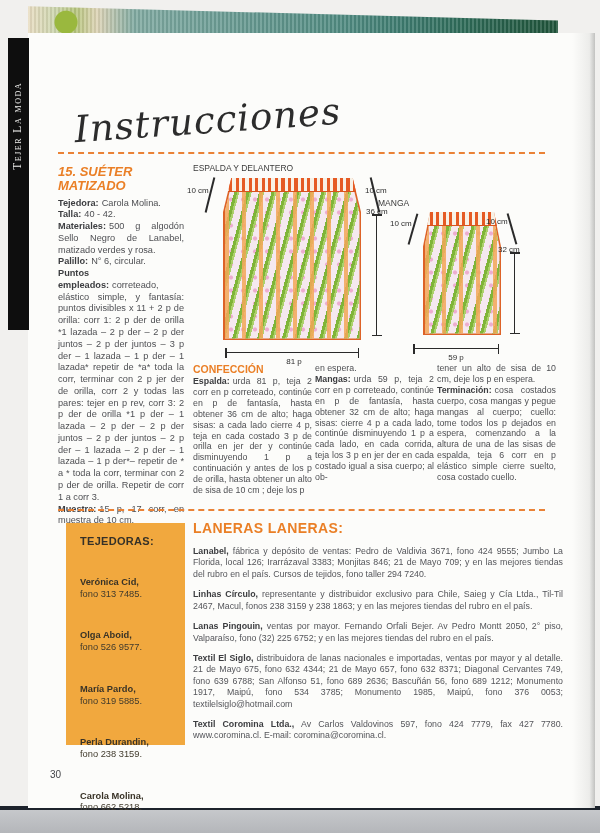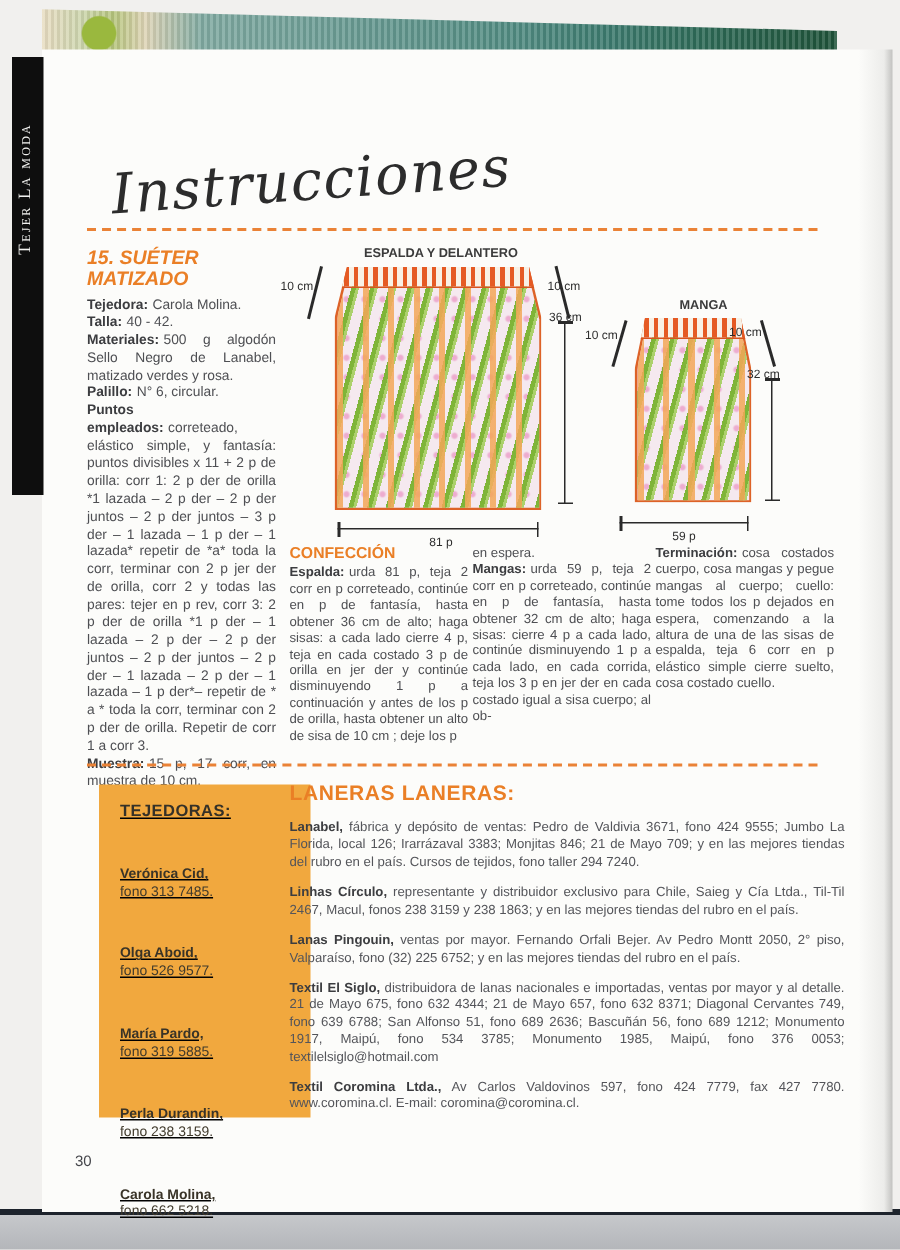--- a/index.html
+++ b/index.html
@@ -37,21 +37,21 @@
   
   .ficha{position:absolute;left:30px;top:132px;width:126px;}
   .ficha h2{margin:0 0 4px 0;font-size:13px;line-height:1.1;color:#ea7f26;font-weight:bold;font-style:italic;}
   .ficha p{margin:0;font-size:9.2px;line-height:1.28;color:#4e4f53;text-align:justify;}
   .lbl{font-weight:bold;color:#3c3d40;margin-right:3px;}
 
   
   .diagram{position:absolute;}
   .d-espalda{left:165px;top:130px;width:202px;height:210px;}
   .d-manga{left:370px;top:165px;width:162px;height:178px;}
-  .d-title{position:absolute;top:0;left:0;right:0;text-align:center;font-size:8.5px;font-weight:bold;color:#3b3b3b;}
+  .d-title{position:absolute;top:0;left:0;right:0;text-align:left;font-size:8.5px;font-weight:normal;color:#3b3b3b;}
   .swatch-outer{position:absolute;background:#dd6227;}
   .swatch-inner{position:absolute;inset:1.5px;
     background-color:#f5e9ef;
     background-image:
       repeating-linear-gradient(90deg, rgba(243,167,88,.85) 0 4px, rgba(243,167,88,0) 4px 17px),
       repeating-linear-gradient(105deg, rgba(121,178,47,.95) 0 3px, rgba(164,206,93,.9) 3px 5px, rgba(121,178,47,0) 5px 12px),
       radial-gradient(circle, rgba(236,166,204,.9) 1.5px, rgba(236,166,204,0) 2.6px);
     background-size:auto,auto,12px 13px;}
   .picot{position:absolute;top:0;left:0;right:0;height:13px;
     background:repeating-linear-gradient(90deg,#e55a24 0 3px,#f8f1e6 3px 6.5px);
@@ -67,22 +67,22 @@
   .wline::before{left:0;} .wline::after{right:0;}
   .slant{position:absolute;width:1.5px;background:#2a2a2a;}
 
   
   .conf-h{position:absolute;left:165px;top:330px;font-size:10.5px;font-weight:bold;color:#ea7f26;}
   .conf-col{position:absolute;width:119px;font-size:8.8px;line-height:1.24;color:#4e4f53;text-align:justify;}
   .conf-col p{margin:0;}
   .cc1{left:165px;top:343px;} .cc2{left:287px;top:330px;} .cc3{left:409px;top:330px;}
 
   
-  .tejedoras{position:absolute;left:38px;top:490px;width:141px;height:222px;background:#f1a83e;
-    padding:12px 12px 0 14px;box-sizing:border-box;text-decoration:underline;}
+  .tejedoras{position:absolute;left:38px;top:490px;width:119px;height:222px;background:#f1a83e;
+    padding:12px 12px 0 14px;box-sizing:border-box;}
   .tejedoras h3{margin:0 0 9px 0;font-size:11px;color:#353128;letter-spacing:.3px;}
   .tej-item{font-size:9.3px;line-height:1.26;color:#403a2c;}
   .tej-name{display:block;font-weight:bold;color:#393327;margin-top:30px;}
   .tej-phone{display:block;}
 
   
   .empresas{position:absolute;left:165px;top:487px;width:370px;}
   .empresas h3{margin:0 0 10px 0;font-size:14px;color:#ea7f26;letter-spacing:.4px;}
   .empresas p{margin:0 0 9px 0;font-size:8.8px;line-height:1.3;color:#54555a;text-align:justify;}
   .emp-name{font-weight:bold;color:#3c3d40;}
@@ -144,20 +144,21 @@
 
     <div class="conf-h">CONFECCIÓN</div>
     <div class="conf-col cc1">
       <p><span class="lbl">Espalda:</span><span>urda 81 p, teja 2 corr en p correteado, continúe en p de fantasía, hasta obtener 36 cm de alto; haga sisas: a cada lado cierre 4 p, teja en cada costado 3 p de orilla en jer der y continúe disminuyendo 1 p a continuación y antes de los p de orilla, hasta obtener un alto de sisa de 10 cm ; deje los p</span></p>
     </div>
     <div class="conf-col cc2">
       <p>en espera.</p>
       <p><span class="lbl">Mangas:</span><span>urda 59 p, teja 2 corr en p correteado, continúe en p de fantasía, hasta obtener 32 cm de alto; haga sisas: cierre 4 p a cada lado, continúe disminuyendo 1 p a cada lado, en cada corrida, teja los 3 p en jer der en cada costado igual a sisa cuerpo; al ob-</span></p>
     </div>
     <div class="conf-col cc3">
+      <p>tener un alto de sisa de 10 cm, deje los p en espera.</p>
       <p><span class="lbl">Terminación:</span><span>cosa costados cuerpo, cosa mangas y pegue mangas al cuerpo; cuello: tome todos los p dejados en espera, comenzando a la altura de una de las sisas de espalda, teja 6 corr en p elástico simple cierre suelto, cosa costado cuello.</span></p>
     </div>
 
     <div class="dash dash-2"></div>
 
     <div class="tejedoras">
       <h3>TEJEDORAS:</h3>
       <div class="tej-item">
           <span class="tej-name">Verónica Cid,</span>
           <span class="tej-phone">fono 313 7485.</span>

